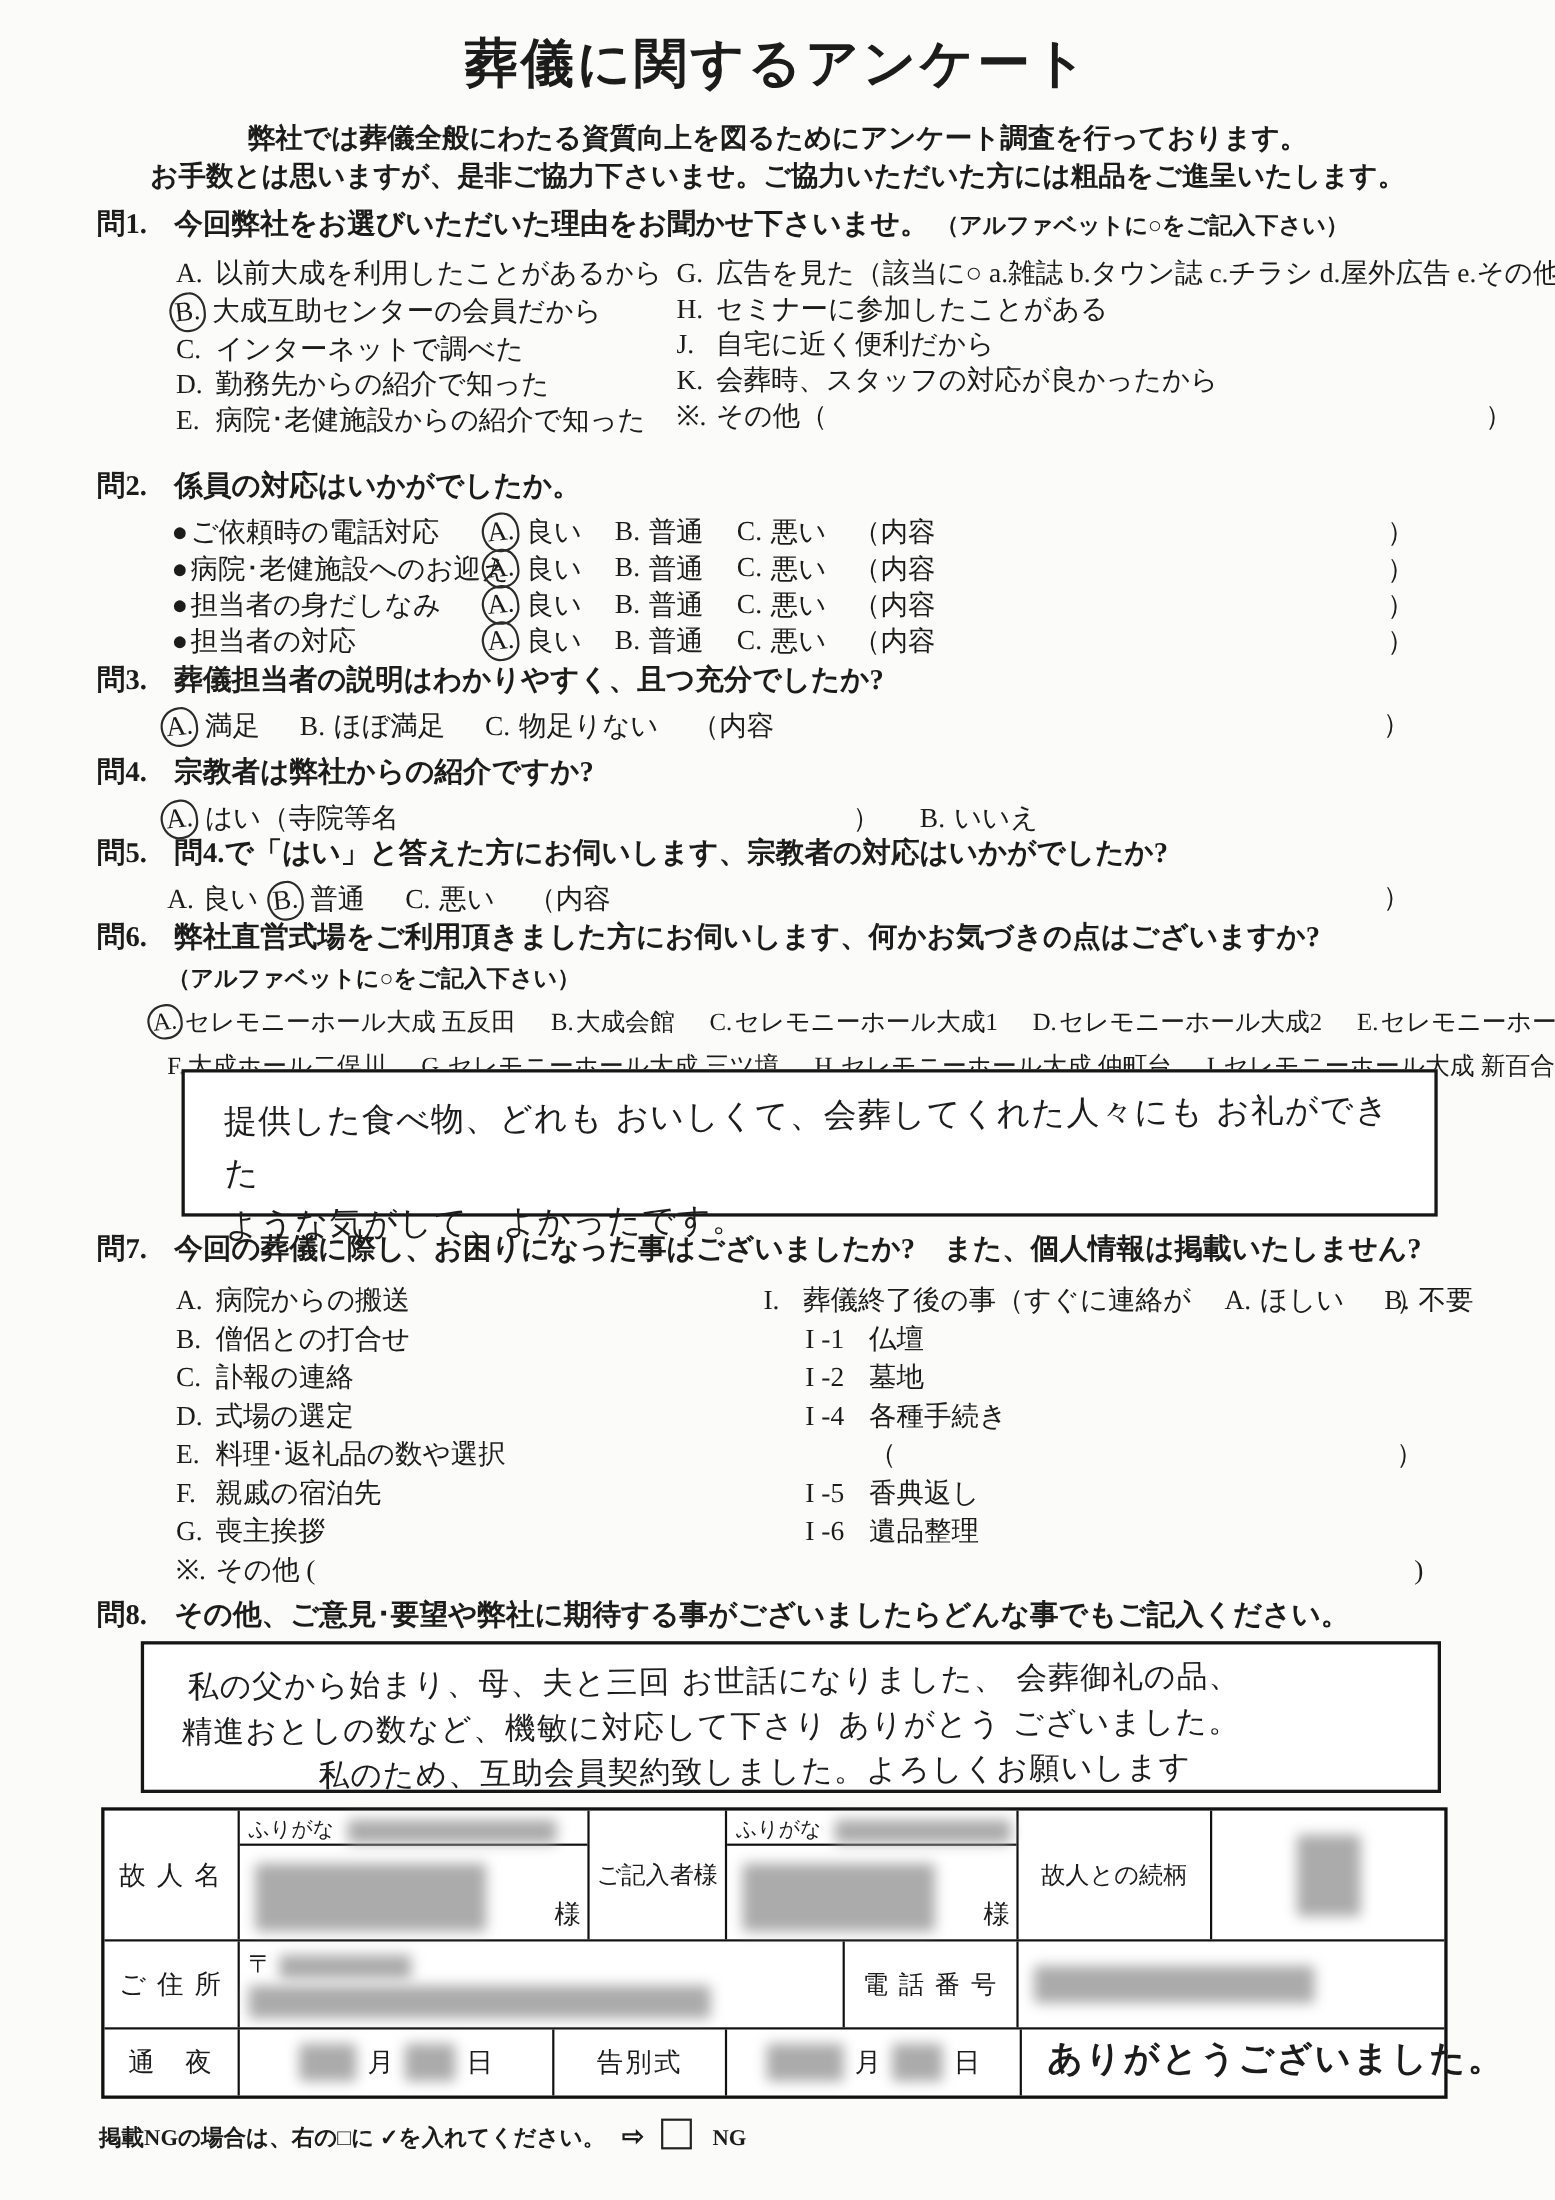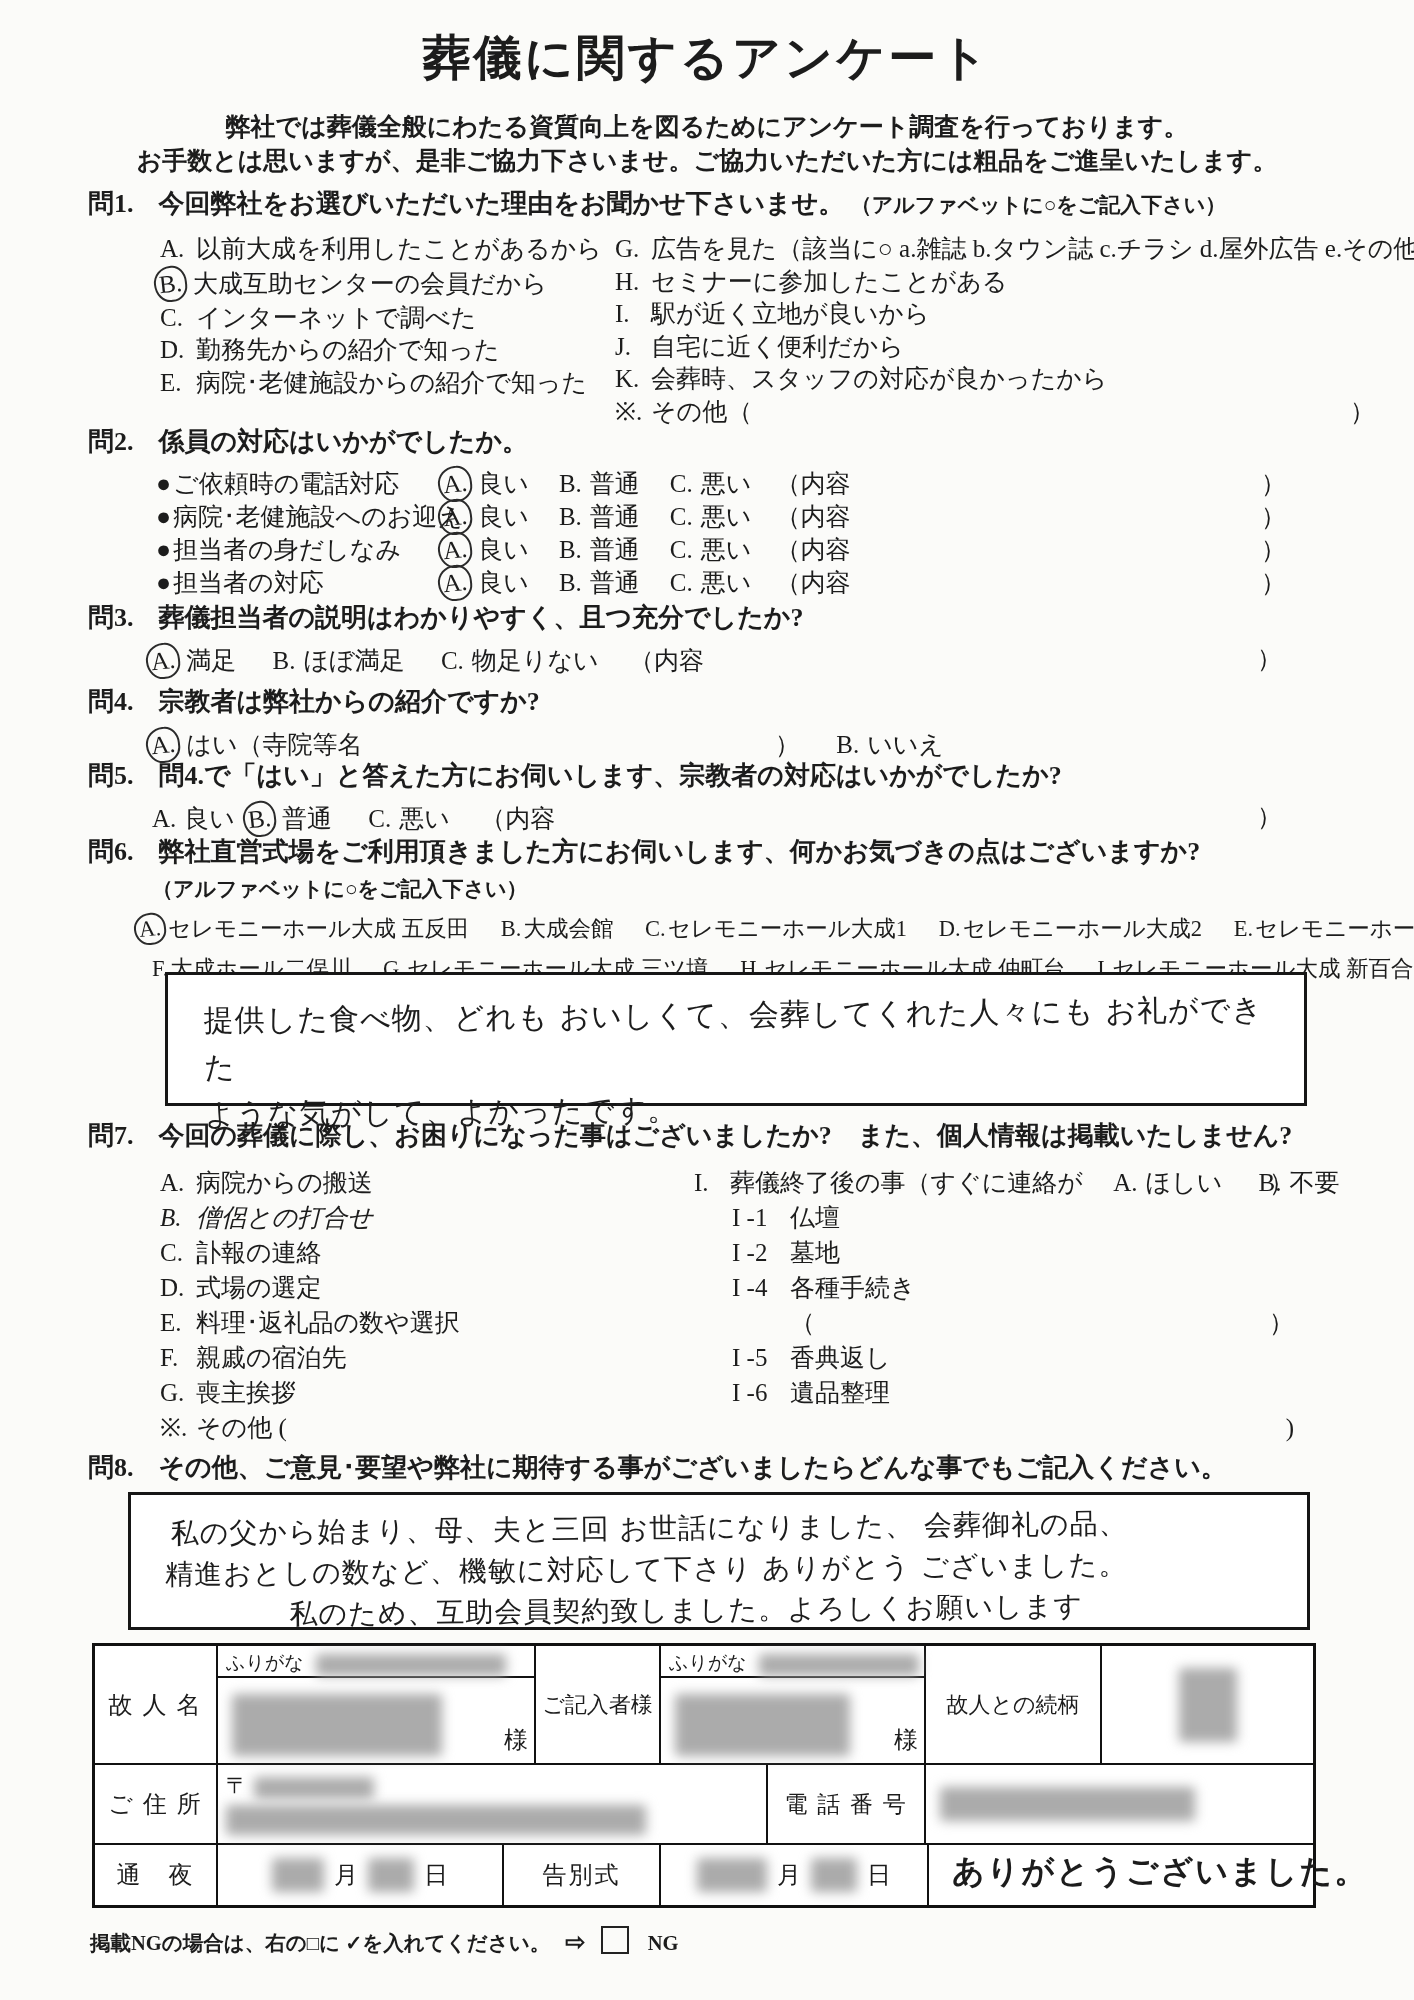--- a/index.html
+++ b/index.html
@@ -67,21 +67,20 @@
       <div style="width:435px;">
         <div class="opt"><span class="okey">A.</span><span>以前大成を利用したことがあるから</span></div>
         <div class="opt"><span class="okey circ">B.</span><span>大成互助センターの会員だから</span></div>
         <div class="opt"><span class="okey">C.</span><span>インターネットで調べた</span></div>
         <div class="opt"><span class="okey">D.</span><span>勤務先からの紹介で知った</span></div>
         <div class="opt"><span class="okey">E.</span><span>病院･老健施設からの紹介で知った</span></div>
       </div>
       <div style="position:relative; width:760px;">
         <div class="opt"><span class="okey">G.</span><span>広告を見た（該当に○ a.雑誌  b.タウン誌  c.チラシ  d.屋外広告  e.その他）</span></div>
         <div class="opt"><span class="okey">H.</span><span>セミナーに参加したことがある</span></div>
-        <div class="opt"><span class="okey">I.</span><span>駅が近く立地が良いから</span></div>
         <div class="opt"><span class="okey">J.</span><span>自宅に近く便利だから</span></div>
         <div class="opt"><span class="okey">K.</span><span>会葬時、スタッフの対応が良かったから</span></div>
         <div class="opt row"><span class="okey">※.</span><span>その他（</span><span class="paren-end">）</span></div>
       </div>
     </div>
   </div>
 
   <div class="abs" style="top:424px; left:88px;">
     <div class="qhead">
       <span class="qno">問2.</span>
@@ -225,21 +224,21 @@
   </div>
 
   <div class="abs" style="top:1118px; left:88px;">
     <div class="qhead">
       <span class="qno">問7.</span>
       <span>今回の葬儀に際し、お困りになった事はございましたか?　また、個人情報は掲載いたしません?</span>
     </div>
     <div style="display:flex; margin:12px 0 0 72px;">
       <div style="width:534px;">
         <div class="opt" style="line-height:35px;"><span class="okey">A.</span><span>病院からの搬送</span></div>
-        <div class="opt" style="line-height:35px;font-style:italic;"><span class="okey">B.</span><span>僧侶との打合せ</span></div>
+        <div class="opt" style="line-height:35px;"><span class="okey">B.</span><span>僧侶との打合せ</span></div>
         <div class="opt" style="line-height:35px;"><span class="okey">C.</span><span>訃報の連絡</span></div>
         <div class="opt" style="line-height:35px;"><span class="okey">D.</span><span>式場の選定</span></div>
         <div class="opt" style="line-height:35px;"><span class="okey">E.</span><span>料理･返礼品の数や選択</span></div>
         <div class="opt" style="line-height:35px;"><span class="okey">F.</span><span>親戚の宿泊先</span></div>
         <div class="opt" style="line-height:35px;"><span class="okey">G.</span><span>喪主挨拶</span></div>
         <div class="opt" style="line-height:35px;"><span class="okey">※.</span><span>その他 (</span></div>
       </div>
       <div style="position:relative; width:600px;">
         <div class="opt row" style="line-height:35px;">
           <span class="okey">I.</span><span>葬儀終了後の事（すぐに連絡が</span><span class="gap24"></span>

